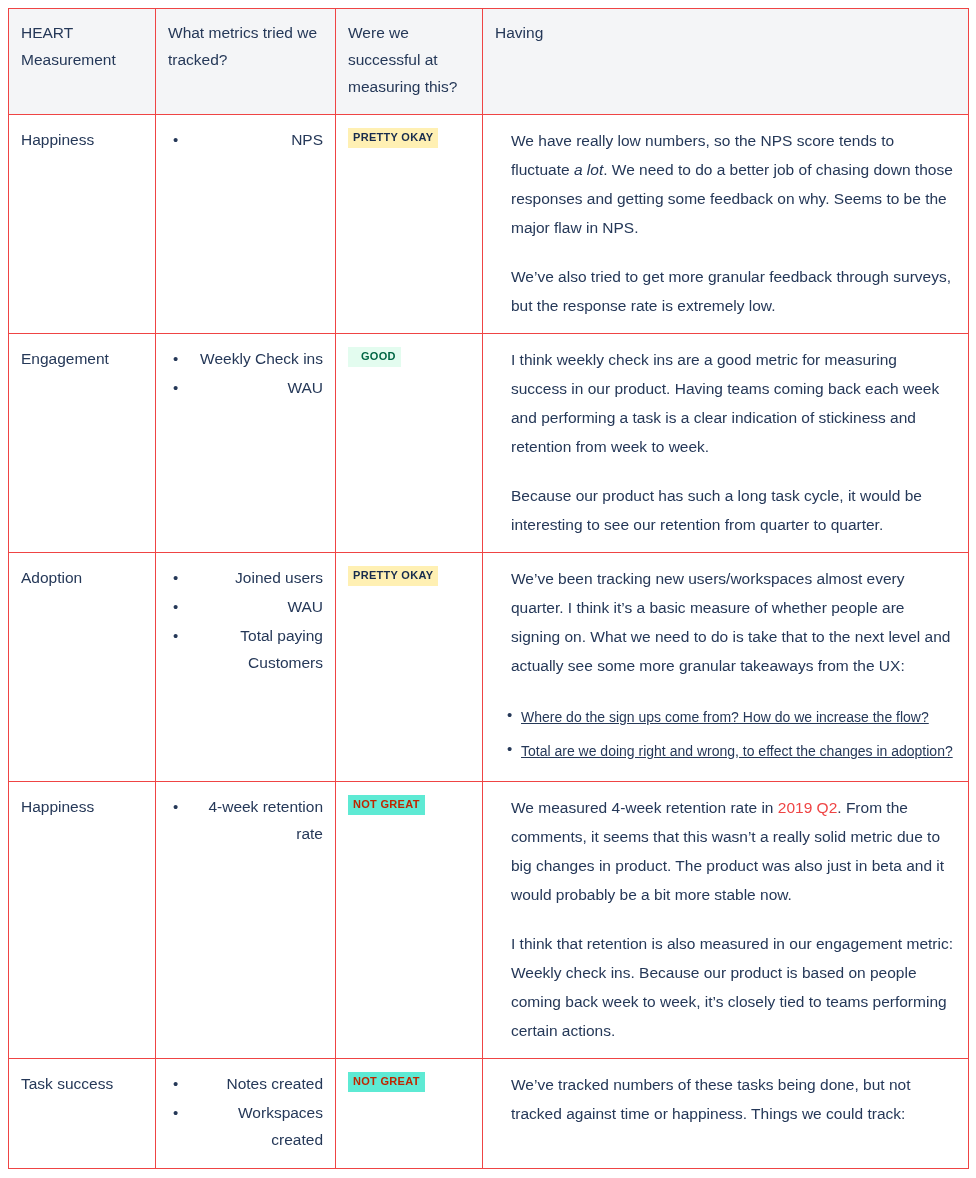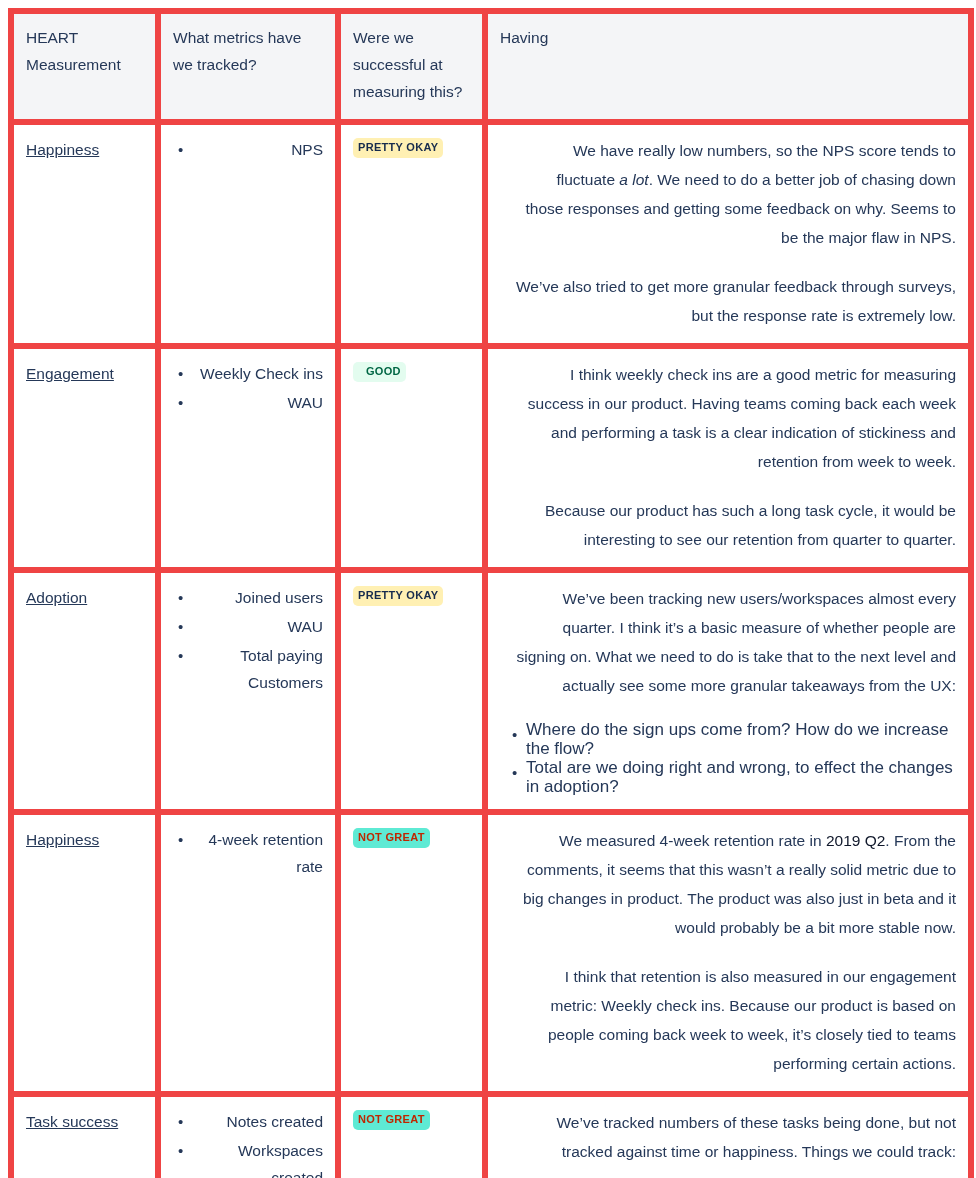--- a/index.html
+++ b/index.html
@@ -24,40 +24,39 @@
     table-layout: fixed;
     border: 1px solid #c1c7d0;
   }
   table.heart-table col.c1 { width: 147px; }
   table.heart-table col.c2 { width: 180px; }
   table.heart-table col.c3 { width: 147px; }
   table.heart-table col.c4 { width: 486px; }
 
   table.heart-table th,
   table.heart-table td {
-    border: 6px solid #ef4444;
+    border: 1px solid #ef4444;
     vertical-align: top;
     padding: 11px 12px 13px 12px;
     box-sizing: border-box;
   }
   table.heart-table thead th {
     background: #f4f5f7;
     font-weight: 400;
     text-align: left;
     font-size: 15.5px;
     line-height: 27px;
     color: #253858;
     padding-top: 10px;
     padding-bottom: 14px;
   }
   .cell-label {
     font-size: 15.5px;
     line-height: 27px;
     color: #253858;
-    text-decoration: underline;
   }
   ul.metric-list {
     margin: 0;
     padding: 0 0 0 20px;
     list-style: none;
   }
   ul.metric-list > li {
     position: relative;
     font-size: 15.5px;
     line-height: 27px;
@@ -75,21 +74,21 @@
     line-height: 27px;
     color: #253858;
   }
   .badge {
     display: inline-block;
     font-size: 11px;
     font-weight: bold;
     letter-spacing: 0.3px;
     line-height: 1;
     padding: 4px 5px 5px 5px;
-    border-radius: 5px;
+    border-radius: 0;
     text-transform: uppercase;
     white-space: nowrap;
     vertical-align: top;
     margin-top: 2px;
   }
   .badge-yellow {
     background: #fff0b3;
     color: #172b4d;
   }
   .badge-green {
@@ -99,66 +98,66 @@
   }
   .badge-red {
     background: #5eead4;
     color: #bf2600;
   }
   .notes p {
     margin: 0 0 20px 16px;
     font-size: 15.5px;
     line-height: 29px;
     color: #253858;
-    text-align: right;
   }
   .notes p:last-child { margin-bottom: 0; }
   .notes ul.note-list {
     margin: 0 0 0 0;
     padding: 0 0 0 26px;
     list-style: none;
   }
   .notes ul.note-list > li {
     position: relative;
-    font-size: 17px;
-    line-height: 19px;
+    font-size: 14px;
+    line-height: 34px;
     color: #253858;
     margin: 0;
+    text-decoration: underline;
   }
   .notes ul.note-list > li::before {
     content: "\2022";
     position: absolute;
     left: -14px;
     top: 0;
     font-size: 15px;
     line-height: 29px;
     color: #253858;
   }
   .notes a {
-    color: #0f172a;
+    color: #ef4444;
     text-decoration: none;
   }
   em { font-style: italic; }
   .row-happiness td { padding-bottom: 16px; }
 </style>
 </head>
 <body>
 
 <div class="page">
   <table class="heart-table">
     <colgroup>
       <col class="c1">
         <col class="c2">
         <col class="c3">
         <col class="c4">
     </colgroup>
     <thead>
       <tr>
         <th>HEART Measurement</th>
-        <th>What metrics have we tracked?</th>
+        <th>What metrics tried we tracked?</th>
         <th>Were we successful at measuring this?</th>
         <th>Having</th>
       </tr>
     </thead>
     <tbody>
 
       <tr class="row-happiness">
         <td>
           <div class="cell-label">Happiness</div>
         </td>

